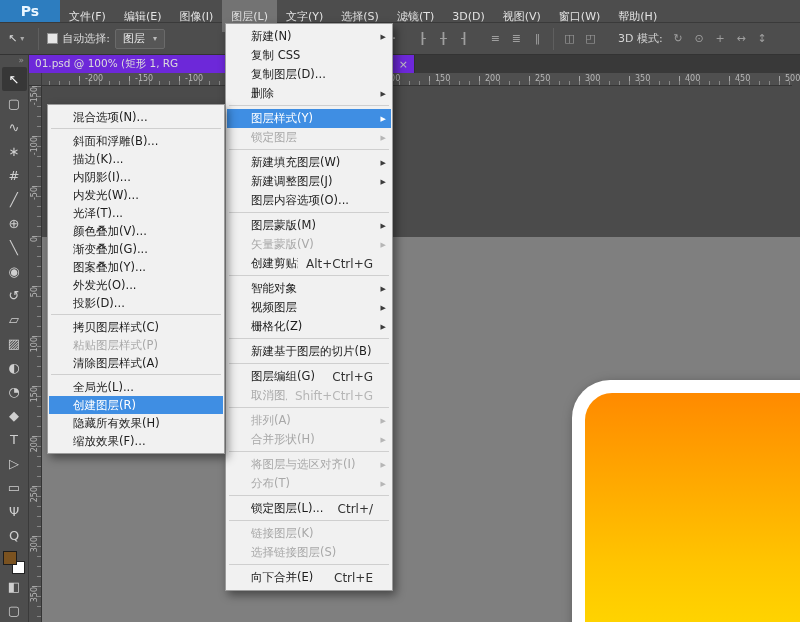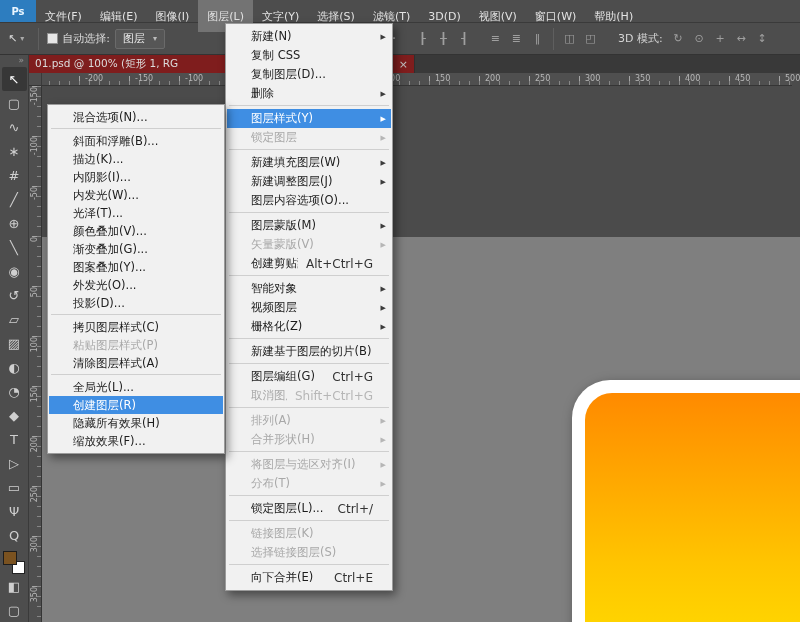--- a/index.html
+++ b/index.html
@@ -3,22 +3,22 @@
 <meta charset="utf-8">
 <style>
   *{box-sizing:border-box;margin:0;padding:0}
   html,body{width:800px;height:622px;overflow:hidden;background:#4b4b4b;
     font-family:"DejaVu Sans","Liberation Sans",sans-serif;}
   .app{position:relative;width:800px;height:622px}
 
   
   .menubar{position:absolute;left:0;top:0;right:0;height:23px;background:#4d4d4d;
     border-bottom:1px solid #3a3a3a;display:flex;align-items:stretch;color:#e3e3e3;font-size:11px;z-index:5}
-  .logo{width:36px;background:#2d7dbf;color:#eaf6ff;display:flex;align-items:center;justify-content:center;
-    font-weight:bold;font-size:10px}
+  .logo{width:60px;background:#2d7dbf;color:#eaf6ff;display:flex;align-items:center;justify-content:center;
+    font-weight:bold;font-size:14px}
   .mb-items{display:flex}
   .mb-item{padding:16px 9px;display:flex;align-items:center;cursor:default;white-space:nowrap}
   .mb-item.active{background:#737373}
 
   
   .optionsbar{position:absolute;left:0;top:23px;right:0;height:32px;background:#4d4d4d;
     border-bottom:1px solid #333;display:flex;align-items:center;color:#ddd;font-size:11px;z-index:4}
   .tp{display:flex;align-items:center;gap:3px;padding:0 8px;color:#d8d8d8}
   .tp .tp-caret{font-size:8px;color:#aaa}
   .vsep{width:1px;height:22px;background:#3c3c3c;border-right:1px solid #5f5f5f;margin:0 6px}
@@ -26,21 +26,21 @@
   .select{display:flex;align-items:center;gap:8px;background:#565656;border:1px solid #6a6a6a;
     border-radius:2px;height:20px;padding:0 7px;margin-left:5px;color:#ececec}
   .select .caret{font-size:8px;color:#bbb}
   .icon-group{display:flex;gap:2px}
   .ob-icon{width:19px;height:19px;display:flex;align-items:center;justify-content:center;
     color:#9f9f9f;font-size:11px}
   .ob-label{margin:0 6px 0 18px;color:#d5d5d5;white-space:nowrap}
 
   
   .tabbar{position:absolute;left:29px;top:55px;right:0;height:18px;background:#393939;display:flex;z-index:3}
-  .tab{width:386px;background:#7f1d1d;color:#dcdcdc;font-size:10.5px;display:flex;align-items:center;
+  .tab{width:386px;background:#6d28d9;color:#dcdcdc;font-size:10.5px;display:flex;align-items:center;
     padding:0 6px;border-right:1px solid #2f2f2f}
   .tab .title{flex:1;white-space:nowrap;overflow:hidden}
   .tab .close{margin-left:6px;color:#c0c0c0;font-size:11px}
 
   
   .ruler-h{position:absolute;left:29px;top:73px;right:8px;height:13px;background:#4f4f4f;
     border-bottom:1px solid #353535;z-index:3;
     background-image:
       repeating-linear-gradient(to right,#858585 0 1px,transparent 1px 10px),
       repeating-linear-gradient(to right,#a6a6a6 0 1px,transparent 1px 50px);

